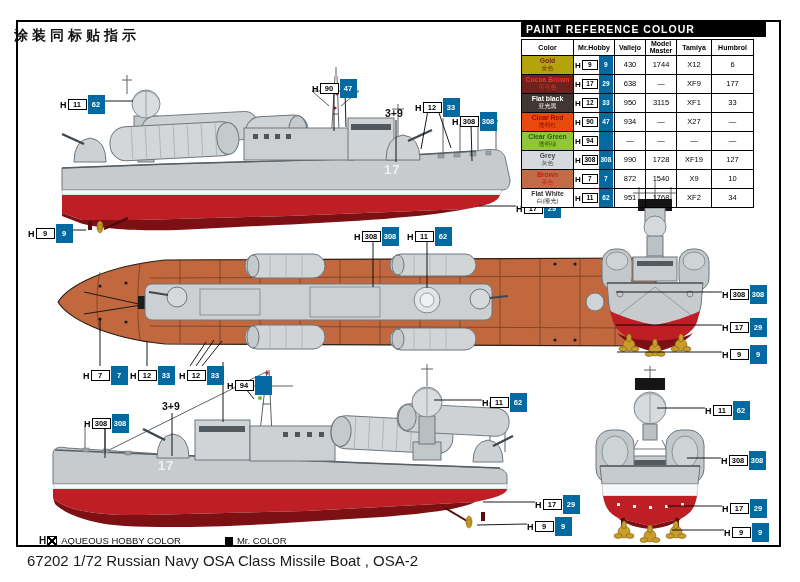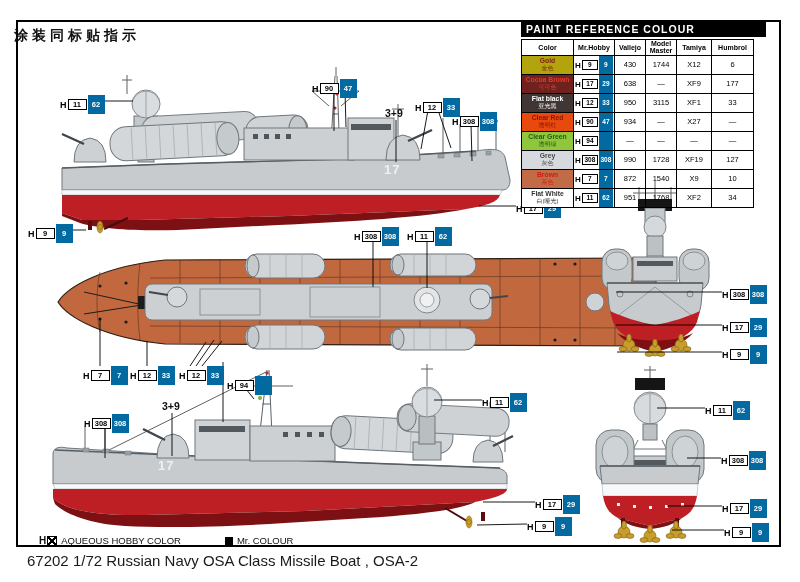--- a/index.html
+++ b/index.html
@@ -654,16 +654,16 @@
       <span class="wbox">9</span>
       <span class="bbox">9</span>
     </div>
   </div>
 
 <div class="legend">
   <span class="hpre">H</span>
   <span class="hatch-box"></span>
   <span>AQUEOUS HOBBY COLOR</span>
   <span class="solid-box"></span>
-  <span>Mr. COLOUR</span>
+  <span>Mr. COLOR</span>
 </div>
 
 <div class="footer">67202 1/72  Russian Navy OSA Class Missile Boat , OSA-2</div>
 
 </body></html>

